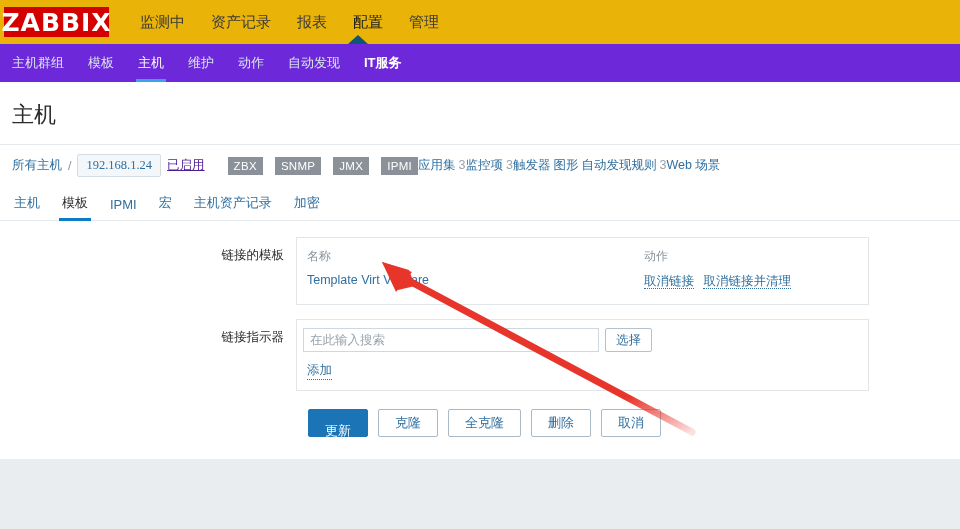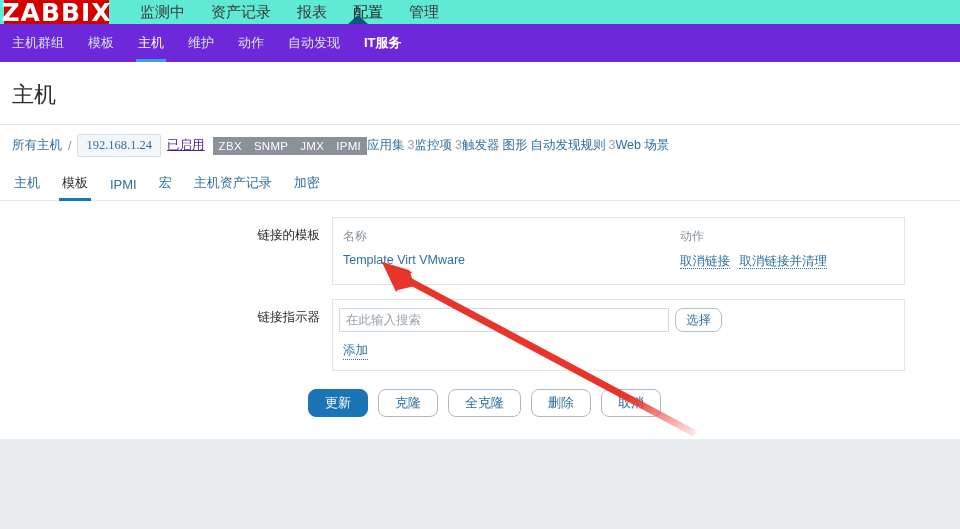--- a/index.html
+++ b/index.html
@@ -12,22 +12,22 @@
     background: #e9edf0;
     font-family: "Liberation Sans", "DejaVu Sans", sans-serif;
     font-size: 12px;
     color: #2b2b2b;
     overflow: hidden;
     position: relative;
   }
 
   
   .topbar {
-    height: 24px;
-    background: #5eead4;
+    height: 44px;
+    background: #eab308;
     display: flex;
     align-items: center;
     position: relative;
   }
   .logo {
     width: 105px;
     height: 30px;
     margin-left: 4px;
     background: #d40000;
     color: #ffffff;
@@ -144,23 +144,23 @@
     font-family: Liberation Serif, serif;
   }
   .crumb-status {
     color: #4c1d95;
     font-size: 12.5px;
     margin-left: 6px;
     cursor: pointer;
     text-decoration: underline;
   }
   .badges {
-    margin-left: 8px;
-    display: flex;
-    gap: 0;
+    margin-left: 23px;
+    display: flex;
+    gap: 12px;
   }
   .badge {
     background: #8a9199;
     color: #ffffff;
     font-size: 11.5px;
     padding: 3px 6px;
     letter-spacing: .3px;
     cursor: pointer;
   }
   .crumb-link {
@@ -205,21 +205,20 @@
   
   .form-wrap {
     background: #ffffff;
     padding: 16px 0 22px 0;
     min-height: 195px;
   }
   .form-row {
     display: flex;
     align-items: flex-start;
     margin-bottom: 14px;
-    padding-left: 36px;
   }
   .form-label {
     width: 296px;
     text-align: right;
     padding-right: 12px;
     font-size: 12.5px;
     color: #2b2b2b;
     box-sizing: border-box;
     padding-top: 10px;
   }
@@ -260,42 +259,42 @@
   }
   .col-action { width: 210px; }
 
   .search-line {
     display: flex;
     align-items: center;
     gap: 6px;
     margin-bottom: 10px;
   }
   .search-input {
-    width: 330px;
+    width: 296px;
     height: 24px;
     border: 1px solid #cfd8de;
     background: #ffffff;
     font-size: 12.5px;
     color: #2b2b2b;
     padding: 0 6px;
     box-sizing: border-box;
     outline: none;
     font-family: "Liberation Sans", sans-serif;
   }
   .search-input::placeholder { color: #9aa4ac; }
   .btn {
     font-family: "Liberation Sans", sans-serif;
     font-size: 12.5px;
     border: 1px solid #2f6f9f;
     background: #ffffff;
     color: #2f6f9f;
     height: 26px;
     padding: 0 12px;
     cursor: pointer;
-    border-radius: 8px;
+    border-radius: 2px;
     box-sizing: border-box;
   }
   .btn.small { height: 24px; padding: 0 10px; border-color: #b6c2cb; color: #2f6f9f; }
   .add-link {
     color: #2f6f9f;
     font-size: 12.5px;
     border-bottom: 1px dotted #2f6f9f;
     cursor: pointer;
     display: inline-block;
     margin-left: 4px;
@@ -305,21 +304,21 @@
     display: flex;
     gap: 10px;
     padding-left: 308px;
     margin-top: 18px;
   }
   .btn.primary {
     background: #1a74b5;
     border-color: #1a74b5;
     color: #ffffff;
     height: 28px;
-    padding: 4px 16px;
+    padding: 12px 16px;
     font-size: 13px;
   }
   .btn.sec {
     height: 28px;
     padding: 0 16px;
     font-size: 13px;
     border-color: #a9bac6;
   }
 
   .footer-space {

